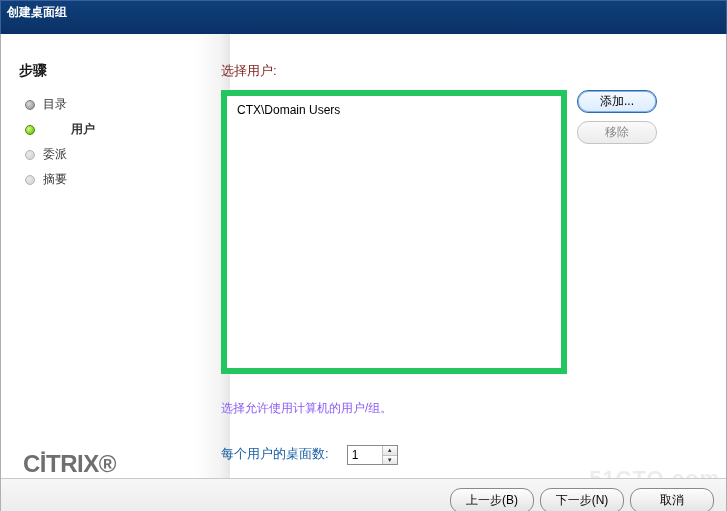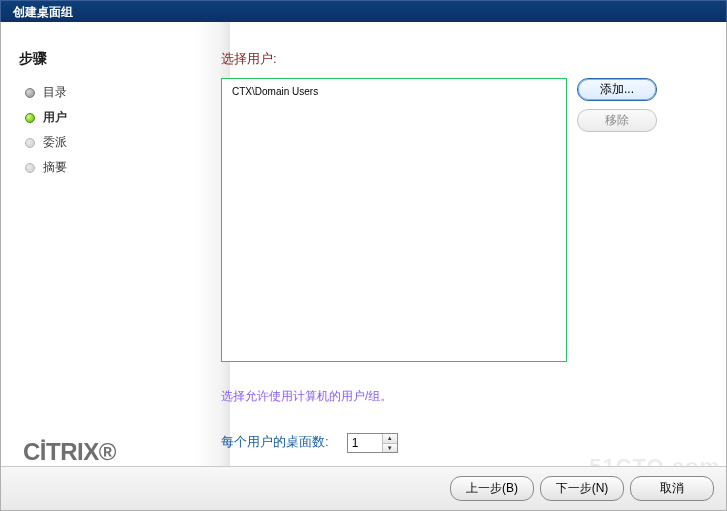--- a/index.html
+++ b/index.html
@@ -5,26 +5,26 @@
   * { box-sizing: border-box; }
   html, body {
     margin: 0; padding: 0;
     width: 727px; height: 511px;
     font-family: "Microsoft YaHei", "Segoe UI", Tahoma, Arial, sans-serif;
     font-size: 12px;
     background: #fff;
     overflow: hidden;
   }
   .titlebar {
-    height: 22px;
+    height: 34px;
     background: linear-gradient(#0f3f7a, #0a3166);
     color: #fff;
     font-weight: bold;
     font-size: 12px;
-    padding: 3px 6px 0 12px;
+    padding: 3px 6px 0 6px;
     border: 1px solid #3a5f99;
     border-bottom: none;
   }
   .body {
     position: relative;
     width: 100%;
     height: 489px;
     border: 1px solid #b0b0b0;
     border-top: none;
     background: #fff;
@@ -62,21 +62,21 @@
     border: 1px solid #7a7a7a;
   }
   .bullet-current {
     background: radial-gradient(circle at 35% 35%, #d3ff7a, #53b000);
     border: 1px solid #3e8d00;
   }
   .bullet-todo {
     background: radial-gradient(circle at 35% 35%, #eaeaea, #cfcfcf);
     border: 1px solid #b3b3b3;
   }
-  .step-current { font-weight: bold; }
+  .step-current { font-weight: bold; gap: 28px; }
   .brand {
     position: absolute;
     left: 22px; bottom: 44px;
     font-family: Arial, sans-serif;
     letter-spacing: -0.5px;
     font-size: 24px;
     color: #6f6f6f;
     font-weight: bold;
   }
   .brand .dot { color: #6f6f6f; }
@@ -90,25 +90,25 @@
     color: #7f1d1d;
     font-size: 13px;
     margin-bottom: 10px;
   }
   .list-row {
     display: flex; align-items: flex-start;
     gap: 10px;
   }
   .user-list {
     width: 346px; height: 284px;
-    border: 1px solid #22c55e;
+    border: 6px solid #22c55e;
     background: #fff;
     padding: 6px 8px;
     font-family: Tahoma, Arial, sans-serif;
-    font-size: 10px;
+    font-size: 12px;
     overflow: auto;
   }
   .user-list-item { padding: 1px 2px; }
   .side-buttons { display: flex; flex-direction: column; gap: 8px; }
   .btn {
     min-width: 80px;
     padding: 2px 8px;
     font-size: 12px;
     font-family: inherit;
     border: 1px solid #8a8a8a;

